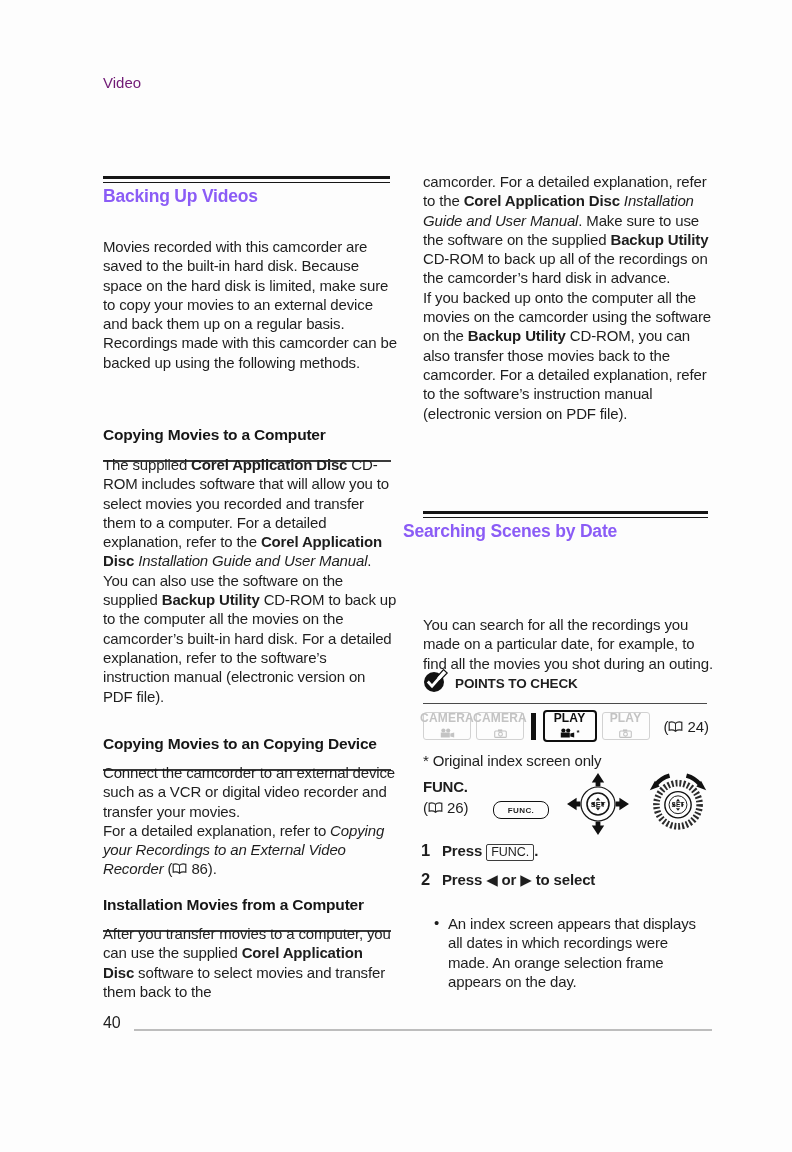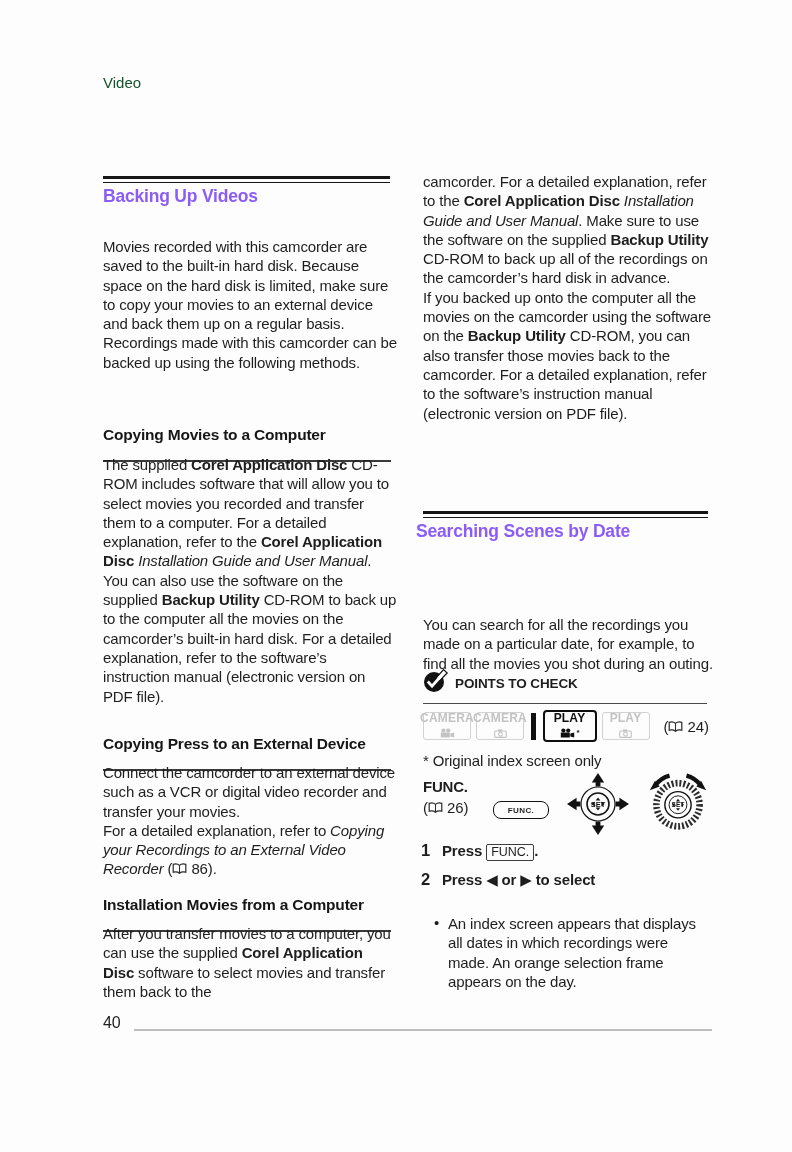--- a/index.html
+++ b/index.html
@@ -8,21 +8,21 @@
     font-family:"Liberation Sans","DejaVu Sans",sans-serif;color:#1e1e1e;
     overflow:hidden;
   }
   .abs{position:absolute;}
   .body-text{font-size:15px;line-height:19.3px;letter-spacing:-0.15px;margin:0;}
   .body-text p{margin:0;}
   .h-main{font-size:17.5px;font-weight:bold;letter-spacing:-0.2px;color:#8b5cf6;}
   .rule-double{border-top:3.5px solid #161616;border-bottom:1.5px solid #161616;height:2.5px;}
   .h-sub{font-size:15.5px;font-weight:bold;letter-spacing:-0.2px;color:#161616;
          border-bottom:2px solid #3a3a3a;padding-bottom:16px;}
-  .muted{color:#14532d;}
+  .muted{color:#701a75;}
   .bookref{white-space:nowrap;}
   .bookref svg{vertical-align:-1px;}
   .key{border:1.4px solid #3c3c3c;border-radius:2px;padding:0 4px 1px 4px;
        font-weight:normal;font-size:12.5px;letter-spacing:0;}
   .set-oval{display:inline-block;border:1.5px solid #111;border-radius:50%;
        font-size:7.5px;font-weight:bold;padding:2px 3px;vertical-align:1px;letter-spacing:0;}
   
   .ptc{display:flex;align-items:center;gap:6px;border-bottom:1.5px solid #4a4a4a;
        padding-bottom:5px;}
   .ptc-label{font-size:13.5px;font-weight:bold;letter-spacing:-0.1px;}
@@ -62,41 +62,41 @@
   <p>Movies recorded with this camcorder are saved to the built-in hard disk. Because space on the hard disk is limited, make sure to copy your movies to an external device and back them up on a regular basis.</p>
   <p>Recordings made with this camcorder can be backed up using the following methods.</p>
 </div>
 
 <div class="abs h-sub" style="left:103px;top:426px;width:288px;">Copying Movies to a Computer</div>
 <div class="abs body-text" style="left:103px;top:455px;width:294px;">
   <p>The supplied <b>Corel Application Disc</b> CD-ROM includes software that will allow you to select movies you recorded and transfer them to a computer. For a detailed explanation, refer to the <b>Corel Application Disc</b> <i>Installation Guide and User Manual</i>.</p>
   <p>You can also use the software on the supplied <b>Backup Utility</b> CD-ROM to back up to the computer all the movies on the camcorder’s built-in hard disk. For a detailed explanation, refer to the software’s instruction manual (electronic version on PDF file).</p>
 </div>
 
-<div class="abs h-sub" style="left:103px;top:735px;width:288px;">Copying Press to an External Device</div>
+<div class="abs h-sub" style="left:103px;top:735px;width:288px;">Copying Movies to an Copying Device</div>
 <div class="abs body-text" style="left:103px;top:763px;width:298px;">
   <p>Connect the camcorder to an external device such as a VCR or digital video recorder and transfer your movies.</p>
   <p>For a detailed explanation, refer to <i>Copying your Recordings to an External Video Recorder</i> <span class="bookref">(<span><svg width="15" height="12" viewBox="0 0 15 12">
             <path d="M7.5 2.4 C6 1 2.8 0.9 1.2 1.3 V9.2 C2.9 8.8 6 8.9 7.5 10.2 C9 8.9 12.1 8.8 13.8 9.2 V1.3 C12.2 0.9 9 1 7.5 2.4 Z" fill="none" stroke="#2a2a2a" stroke-width="1.2"></path>
             <line x1="7.5" y1="2.4" x2="7.5" y2="10.2" stroke="#2a2a2a" stroke-width="1"></line>
           </svg></span>&nbsp;86)</span>.</p>
 </div>
 
 <div class="abs h-sub" style="left:103px;top:896px;width:288px;">Installation Movies from a Computer</div>
 <div class="abs body-text" style="left:103px;top:924px;width:294px;">
   <p>After you transfer movies to a computer, you can use the supplied <b>Corel Application Disc</b> software to select movies and transfer them back to the</p>
 </div>
 
 <div class="abs body-text" style="left:423px;top:172px;width:294px;">
   <p>camcorder. For a detailed explanation, refer to the <b>Corel Application Disc</b> <i>Installation Guide and User Manual</i>. Make sure to use the software on the supplied <b>Backup Utility</b> CD-ROM to back up all of the recordings on the camcorder’s hard disk in advance.</p>
   <p>If you backed up onto the computer all the movies on the camcorder using the software on the <b>Backup Utility</b> CD-ROM, you can also transfer those movies back to the camcorder. For a detailed explanation, refer to the software’s instruction manual (electronic version on PDF file).</p>
 </div>
 
 <div class="abs rule-double" style="left:423px;top:511px;width:285px;"></div>
-<div class="abs h-main" style="left:416px;top:521px;">Searching Scenes by Date</div>
+<div class="abs h-main" style="left:403px;top:521px;">Searching Scenes by Date</div>
 
 <div class="abs body-text" style="left:423px;top:578px;width:298px;margin-top:37px;">
   <p>You can search for all the recordings you made on a particular date, for example, to find all the movies you shot during an outing.</p>
 </div>
 
 <div class="abs ptc" style="left:423px;top:668px;width:284px;">
   <span>
     <svg width="26" height="26" viewBox="0 0 26 26">
       <circle cx="11" cy="14" r="10" fill="#121212"></circle>
       <polygon points="13.5,9.5 20.5,1.5 24.2,5 16.5,12.8" fill="#ffffff" stroke="#121212" stroke-width="1.2"></polygon>

